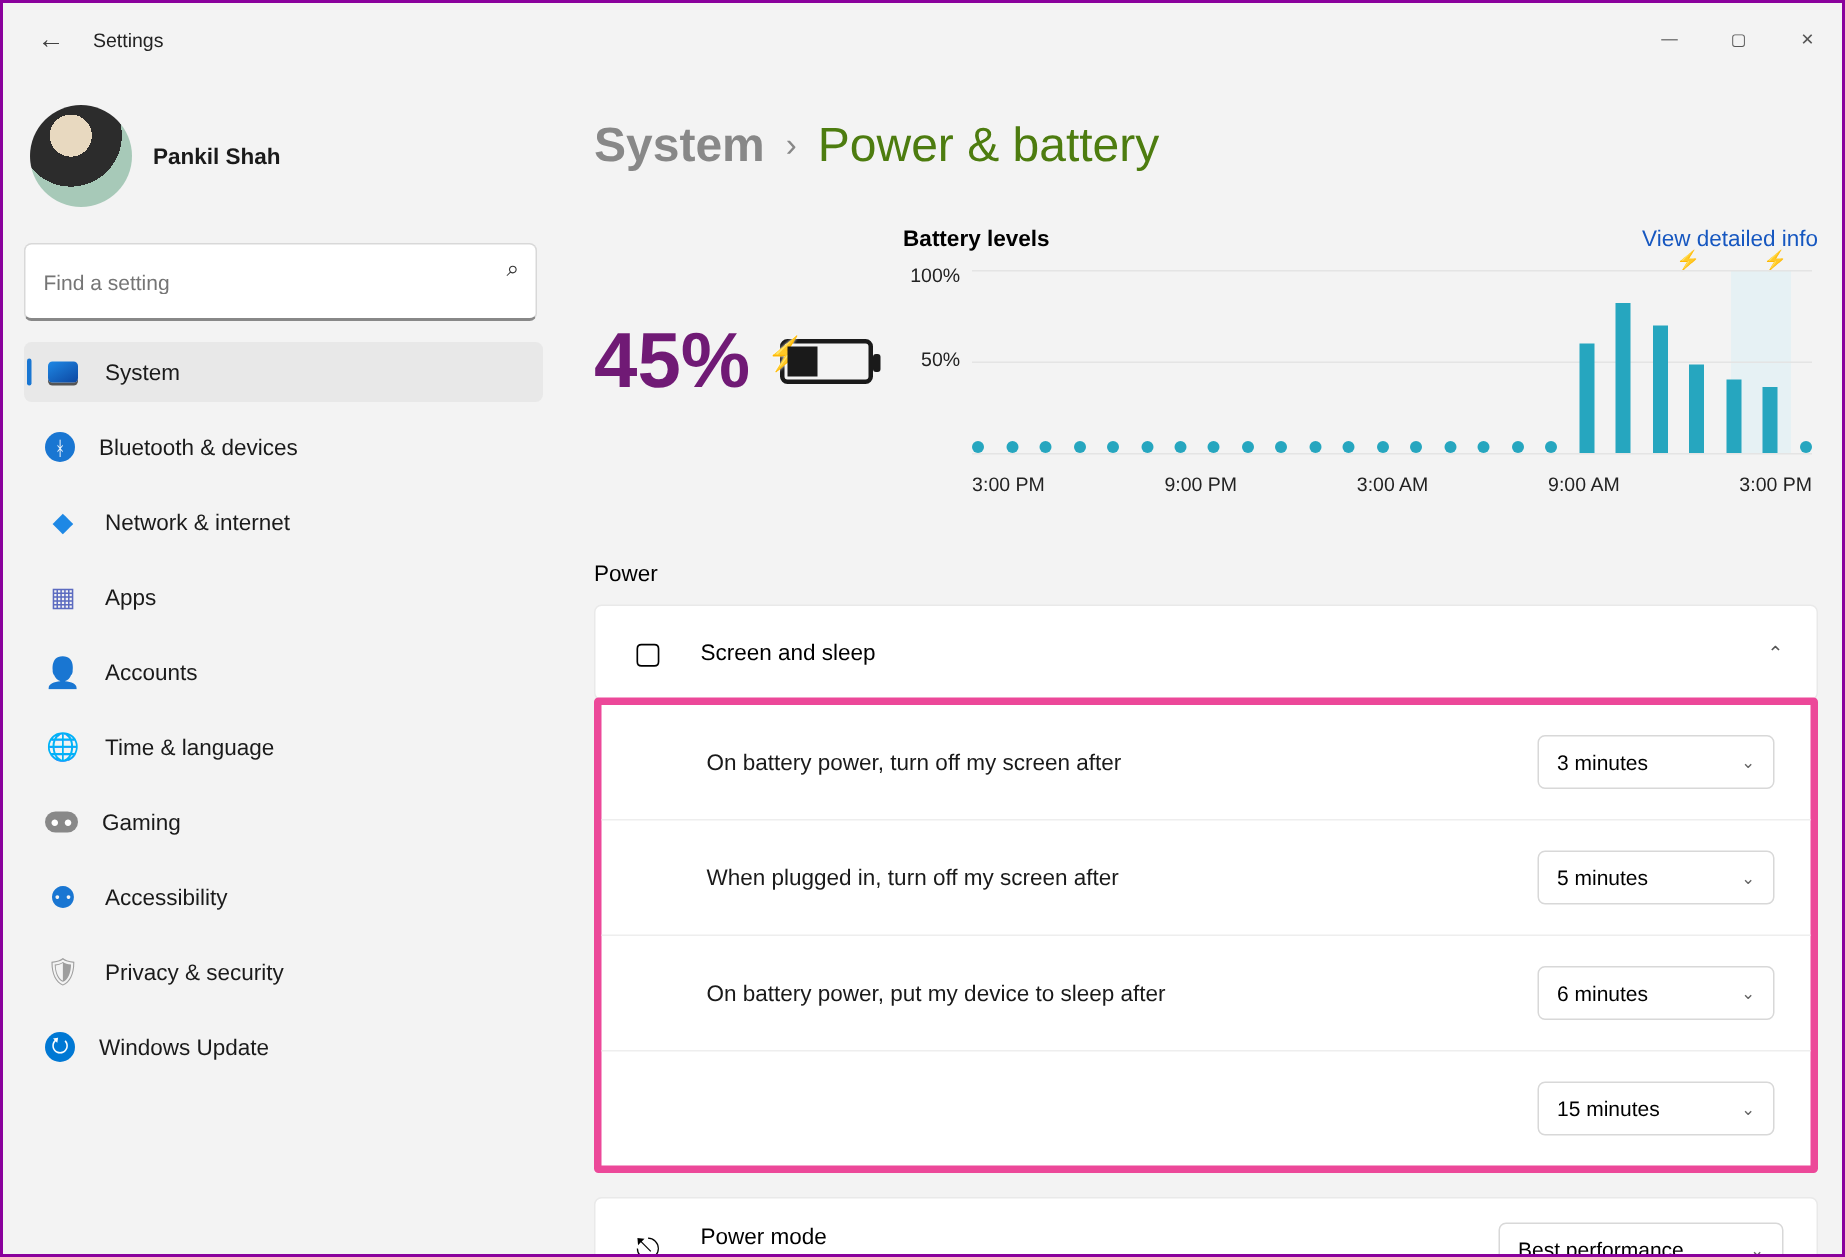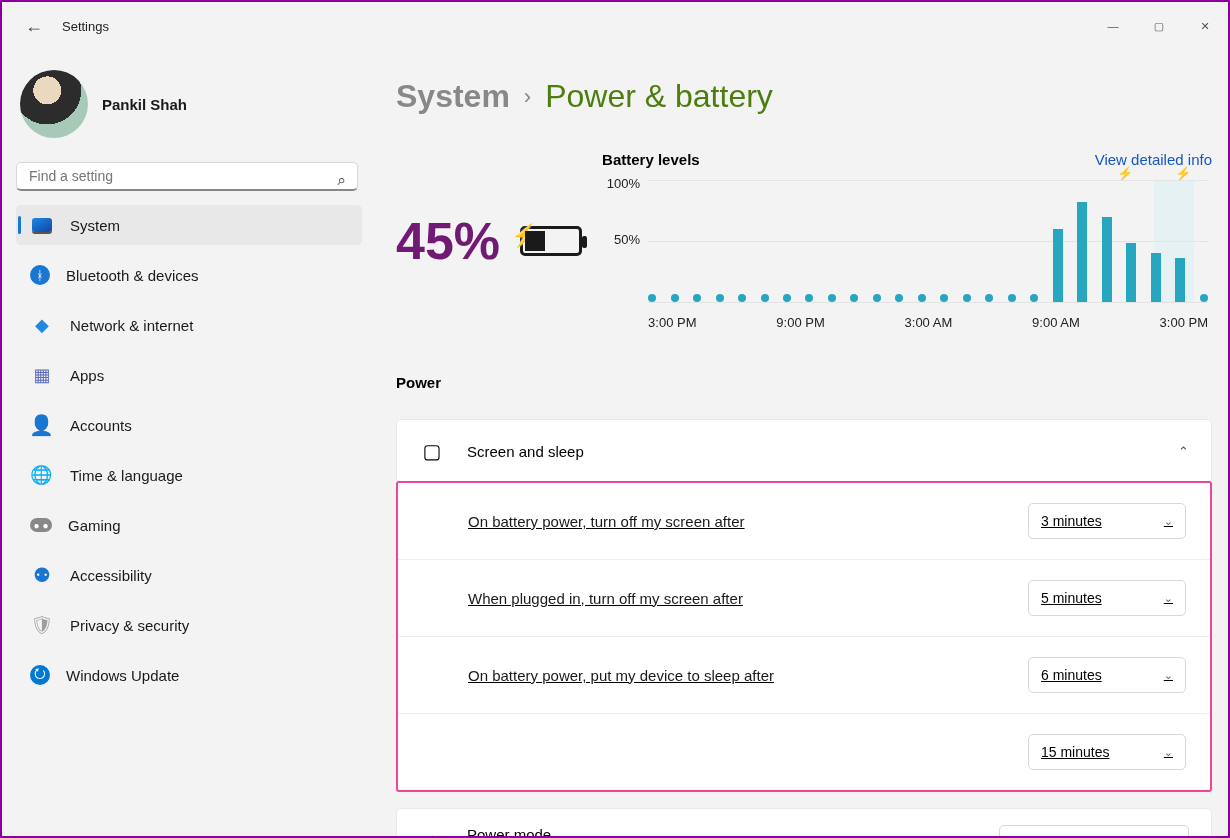--- a/index.html
+++ b/index.html
@@ -12,21 +12,21 @@
 .win-btn { width: 46px; height: 32px; display: flex; align-items: center; justify-content: center; color: #555; font-size: 11px; }
 
 .layout { display: flex; height: calc(100% - 48px); }
 
 .sidebar { width: 370px; padding: 14px 10px 0 14px; flex-shrink: 0; }
 .profile { display: flex; align-items: center; gap: 14px; padding: 6px 0 18px 4px; }
 .avatar { width: 68px; height: 68px; border-radius: 50%; background: radial-gradient(circle at 40% 30%, #e8d9c0 0 14px, #2c2c2c 14px 34px, #a7c9b8 34px); }
 .user-name { font-weight: 600; font-size: 15px; color: #1a1a1a; }
 
 .search-wrap { position: relative; margin: 6px 4px 14px 0; }
-.search-input { width: 100%; height: 29px; padding: 0 38px 0 12px; font-size: 14px; border: 1px solid #d8d8d8; border-bottom: 2px solid #888; border-radius: 5px; background: #fff; }
+.search-input { width: 100%; height: 52px; padding: 0 38px 0 12px; font-size: 14px; border: 1px solid #d8d8d8; border-bottom: 2px solid #888; border-radius: 5px; background: #fff; }
 .search-icon { position: absolute; right: 12px; top: 9px; font-size: 15px; color: #333; }
 
 .nav { list-style: none; margin-top: 14px; }
 .nav li { display: flex; align-items: center; height: 40px; padding-left: 14px; border-radius: 5px; margin-bottom: 10px; cursor: pointer; position: relative; font-size: 15px; color: #1a1a1a; }
 .nav li.active { background: #e8e8e8; }
 .nav li.active::before { content: ""; position: absolute; left: 2px; top: 11px; bottom: 11px; width: 3px; background: #1976d2; border-radius: 2px; }
 .nav-icon { width: 24px; height: 24px; margin-right: 16px; display: flex; align-items: center; justify-content: center; font-size: 18px; }
 .ic-system { background: linear-gradient(150deg,#1e88e5,#0d47a1); border-radius:3px; width:20px; height:14px; box-shadow: 0 2px 0 #555; }
 .ic-bt { background:#1976d2; color:#fff; width:20px; height:20px; border-radius:50%; font-size:13px; }
 .ic-net { color:#1e88e5; }
@@ -61,28 +61,28 @@
 .ylabel { position:absolute; font-size:13px; color:#222; right: calc(100% - 38px); }
 .chart-area { position:absolute; left:46px; right:4px; top:0; bottom:28px; }
 .gridline { position:absolute; left:0; right:0; border-top:1px solid #e4e4e4; }
 .bars { position:absolute; left:0; right:0; bottom:0; display:flex; align-items:flex-end; justify-content:space-between; height:100%; }
 .dot { width:8px; height:8px; background:#26a6bf; border-radius:50%; flex-shrink:0; }
 .bar { width:10px; background:#26a6bf; flex-shrink:0; }
 .highlight { position:absolute; top:0; bottom:0; background:#d9f0f5; opacity:0.5; right:14px; width:40px; }
 .bolts { position:absolute; top:-14px; right:20px; display:flex; gap:42px; color:#1657c0; font-size:13px; }
 .xaxis { position:absolute; left:46px; right:4px; bottom:0; display:flex; justify-content:space-between; font-size:13px; color:#222; }
 
-.section-label { font-weight:700; font-size:15px; margin-top:44px; margin-bottom:28px; }
+.section-label { font-weight:400; font-size:15px; margin-top:44px; margin-bottom:12px; }
 .card { background:#fff; border:1px solid #e9e9e9; border-radius:5px; }
 .card-head { display:flex; align-items:center; padding:18px 22px; cursor:pointer; }
 .card-icon { width:26px; height:26px; margin-right:22px; display:flex; align-items:center; justify-content:center; font-size:20px; }
 .card-title { font-size:15px; }
 .chev { margin-left:auto; font-size:13px; color:#555; }
 
-.purple-box { border: 2px solid #ec4899; border-radius:3px; margin-top:-2px;text-decoration:underline; }
+.purple-box { border: 5px solid #ec4899; border-radius:3px; margin-top:-2px; }
 .opt-row { display:flex; align-items:center; padding:20px 24px 20px 70px; border-top:1px solid #eee; }
 .opt-row:first-child { border-top:none; }
 .opt-label { font-size:15px; color:#1a1a1a; }
 .dropdown { margin-left:auto; width:158px; height:36px; border:1px solid #d8d8d8; border-radius:5px; background:#fff; display:flex; align-items:center; padding:0 12px; cursor:pointer; font-size:14px; }
 .dropdown .dd-chev { margin-left:auto; font-size:11px; color:#666; }
 
 .card2 { background:#fff; border:1px solid #e9e9e9; border-radius:5px; margin-top:16px; display:flex; align-items:center; padding:16px 22px; }
 .card2-text { display:flex; flex-direction:column; }
 .card2-title { font-size:15px; }
 .card2-sub { font-size:13px; color:#7a7a7a; margin-top:2px; }

